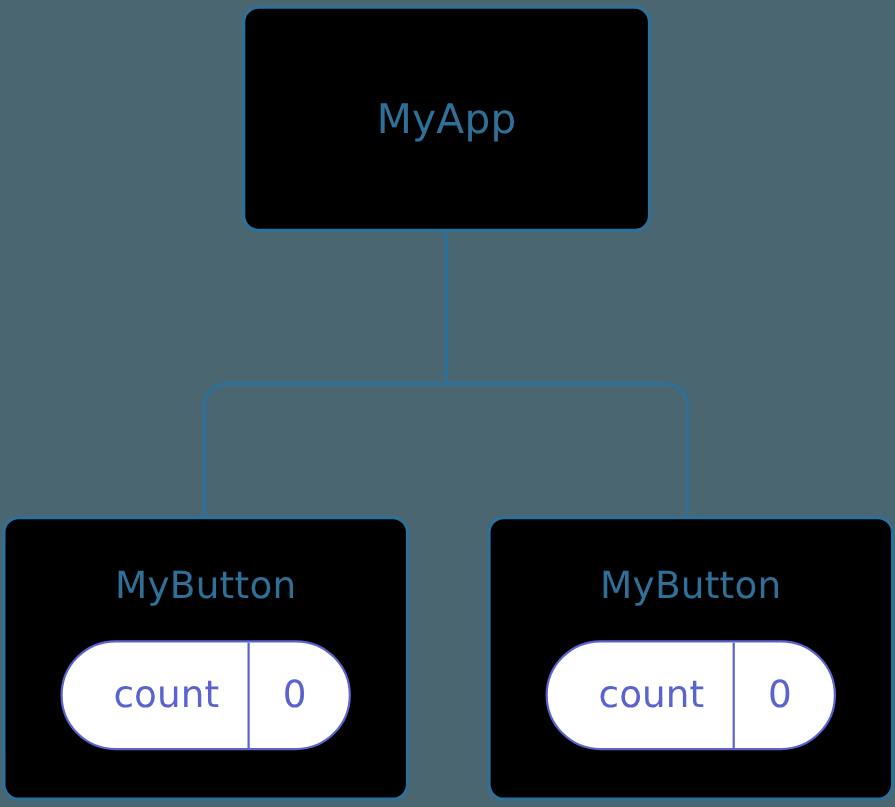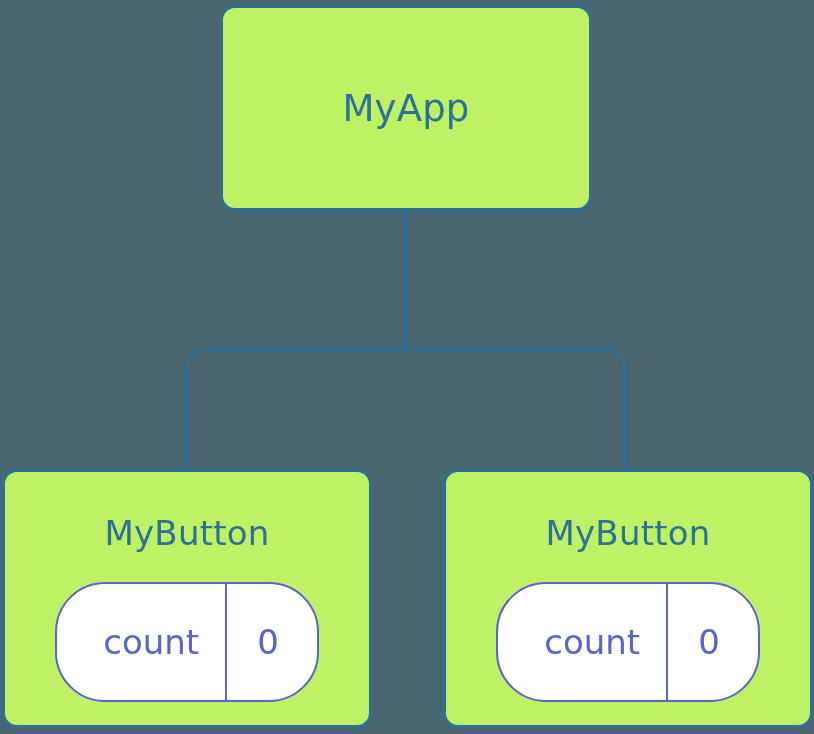--- a/index.html
+++ b/index.html
@@ -24,21 +24,21 @@
     position: absolute;
     left: 0;
     top: 0;
     width: 814px;
     height: 734px;
     pointer-events: none;
   }
   .node-card {
     position: absolute;
     box-sizing: border-box;
-    background: #bef264;
+    background: #000000;
     border: 3px solid #2f7099;
     border-radius: 15px;
     display: flex;
     flex-direction: column;
     align-items: center;
     z-index: 3;
   }
   #node-root {
     left: 220px;
     top: 5px;
@@ -67,21 +67,21 @@
     line-height: 1;
     letter-spacing: 0.2px;
     white-space: nowrap;
   }
   #node-root .node-title {
     font-size: 37px;
   }
   .state-pill {
     margin-top: 32px;
     box-sizing: border-box;
-    height: 120px;
+    height: 100px;
     border: 2px solid #5b63cf;
     border-radius: 50px;
     display: flex;
     align-items: stretch;
     background: #ffffff;
     overflow: hidden;
   }
   .pill-key {
     display: flex;
     align-items: center;

